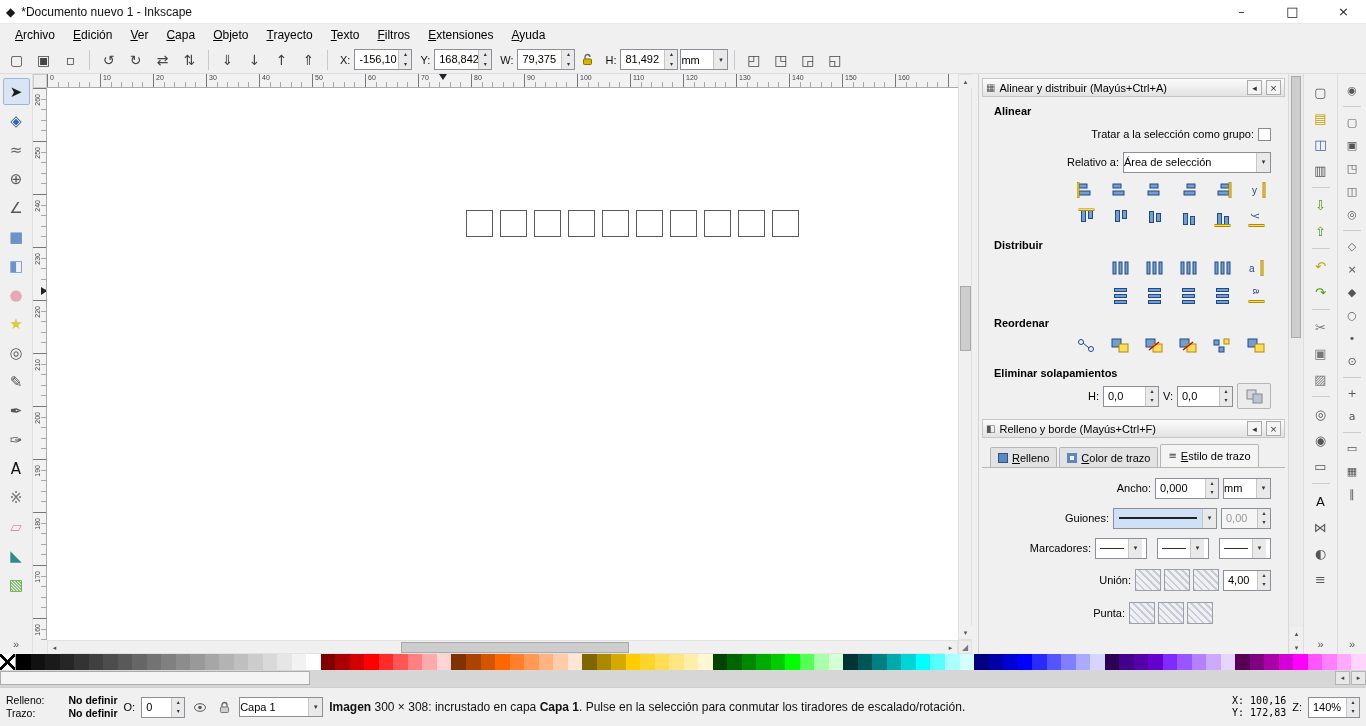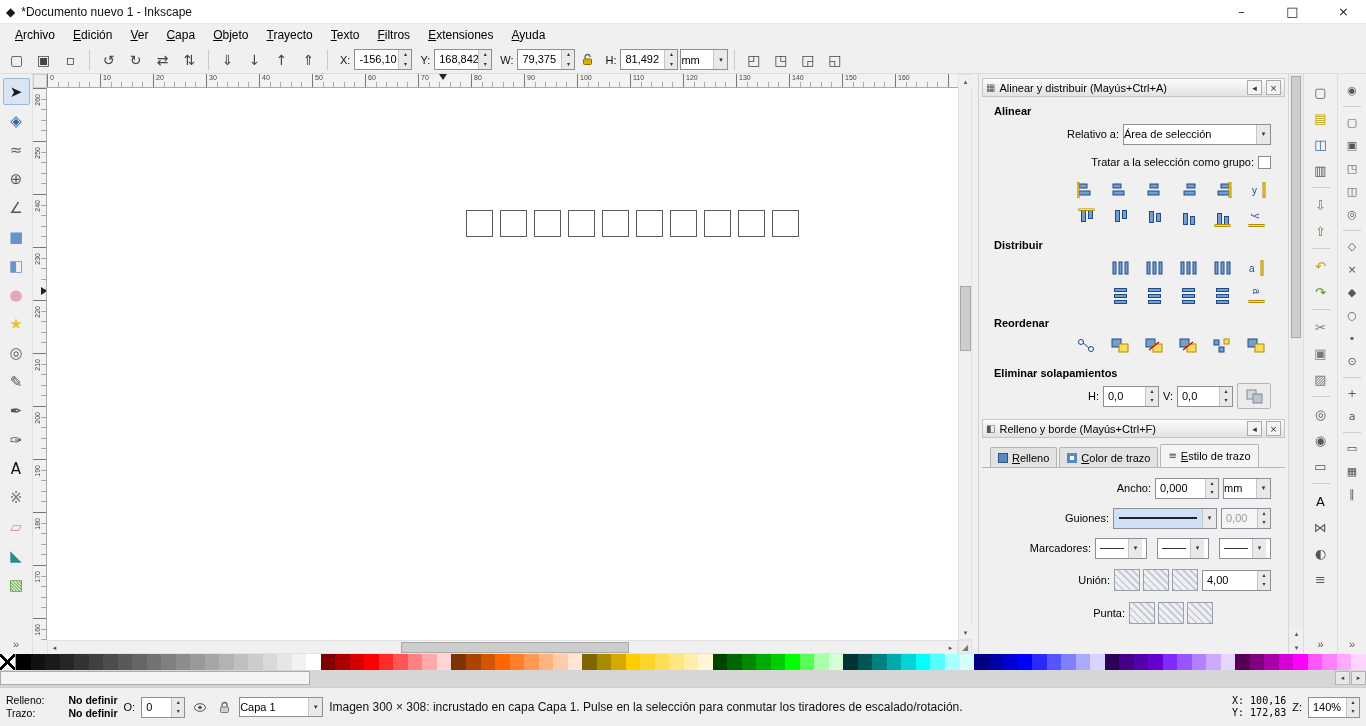--- a/index.html
+++ b/index.html
@@ -28,21 +28,21 @@
     padding:0 4px;border-bottom:1px solid #dcdcdc}
   #tb-left,#tb-right{display:flex;align-items:center;gap:2px}
   .tbtn{width:25px;height:24px;display:flex;align-items:center;justify-content:center;
     font-family:"DejaVu Sans",sans-serif;font-size:14px;color:#444;border:1px solid transparent;border-radius:2px}
   .sep-v{width:1px;height:20px;background:#c9c9c9;margin:0 4px}
   .tb-label{font-size:11px;margin:0 2px 0 6px;color:#111}
   .spin{display:flex;align-items:stretch;height:21px;border:1px solid #8b8f98;background:#fff}
   .spin .val{flex:1;font-size:11px;padding:3px 3px 0 4px;white-space:nowrap;overflow:hidden}
   .spin .arrows{width:13px;display:flex;flex-direction:column;border-left:1px solid #c6c6c6;background:#e9e9e9}
   .spin .arrows i{flex:1;font-size:6px;line-height:9px;text-align:center;color:#333}
-  .w58{width:58px}.w64{width:64px}.w56{width:56px}.w54{width:69px}.w50{width:50px}.w44{width:44px}.w52{width:52px}
+  .w58{width:58px}.w64{width:64px}.w56{width:56px}.w54{width:48px}.w50{width:50px}.w44{width:44px}.w52{width:52px}
   .dd{display:flex;align-items:center;height:21px;border:1px solid #8b8f98;background:#fff;font-size:11px}
   .dd .ddval{flex:1;padding:0 0;white-space:nowrap;overflow:hidden}
   .dd .caret{width:14px;align-self:stretch;background:#e9e9e9;border-left:1px solid #c6c6c6;
     display:flex;align-items:center;justify-content:center;font-size:7px;color:#333}
   .w148{width:148px}.w48{width:48px}.w104{width:104px}
   .dim .val{color:#999;background:#f5f5f5}
   .lock-btn{width:20px;height:22px;display:flex;align-items:center;justify-content:center}
 
   
   #toolbox{left:0;top:74px;width:33px;height:580px;display:flex;flex-direction:column;align-items:center;
@@ -144,21 +144,21 @@
 
   
   #statusbar{left:0;top:687px;width:1366px;height:39px;background:#f0f0f0;border-top:1px solid #cfcfcf;
     display:flex;align-items:center;gap:6px;padding:0 6px}
   .fs-block{display:grid;grid-template-columns:auto auto;column-gap:24px;font-size:10.5px;line-height:13px}
   .fs-block .v{font-weight:bold}
   .sb-icon-btn{width:18px;height:18px;display:flex;align-items:center;justify-content:center;
     border:1px solid transparent}
   #layer-dd{width:84px;height:20px}
   #status-message{flex:1;font-size:12px;white-space:nowrap;overflow:hidden;text-overflow:ellipsis;color:#111}
-  #status-message b{font-weight:normal}
+  #status-message b{font-weight:bold}
   .xy{font-family:"DejaVu Sans Mono",monospace;font-size:10px;line-height:12px;text-align:right;white-space:nowrap}
 </style>
 </head>
 <body>
 
 <div id="app">
 
   <div id="titlebar" class="abs">
     <span class="app-icon">◆</span>
     <span id="title-text">*Documento nuevo 1 - Inkscape</span>
@@ -338,29 +338,29 @@
     <div class="panel">
       <div class="panel-header">
         <span class="ph-ico">▦</span>
         <span class="ph-title">Alinear y distribuir (Mayús+Ctrl+A)</span>
         <span class="ph-spacer"></span>
         <span class="ph-btn">◂</span>
         <span class="ph-btn">×</span>
       </div>
       <div class="bold-label">Alinear</div>
       <div class="row">
+        <span class="lbl">Tratar a la selección como grupo:</span>
+        <span class="checkbox"></span>
+      </div>
+      <div class="row">
         <span class="lbl">Relativo a:</span>
         <div class="dd w148">
           <span class="ddval">Área de selección</span>
           <span class="caret">▾</span>
         </div>
-      </div>
-      <div class="row">
-        <span class="lbl">Tratar a la selección como grupo:</span>
-        <span class="checkbox"></span>
       </div>
       <div class="row" id="align-row1">
           <div class="icon-btn">
             <svg width="19" height="16" viewBox="0 0 19 16">
               <rect x="2" y="2" width="8" height="4" fill="#729fcf" stroke="#204a87"></rect>
               <rect x="2" y="9" width="11" height="4" fill="#729fcf" stroke="#204a87"></rect>
               <rect x="0" y="0" width="2" height="16" fill="#fcdc5a" stroke="#b08c00"></rect>
             </svg>
           </div>
           <div class="icon-btn">

